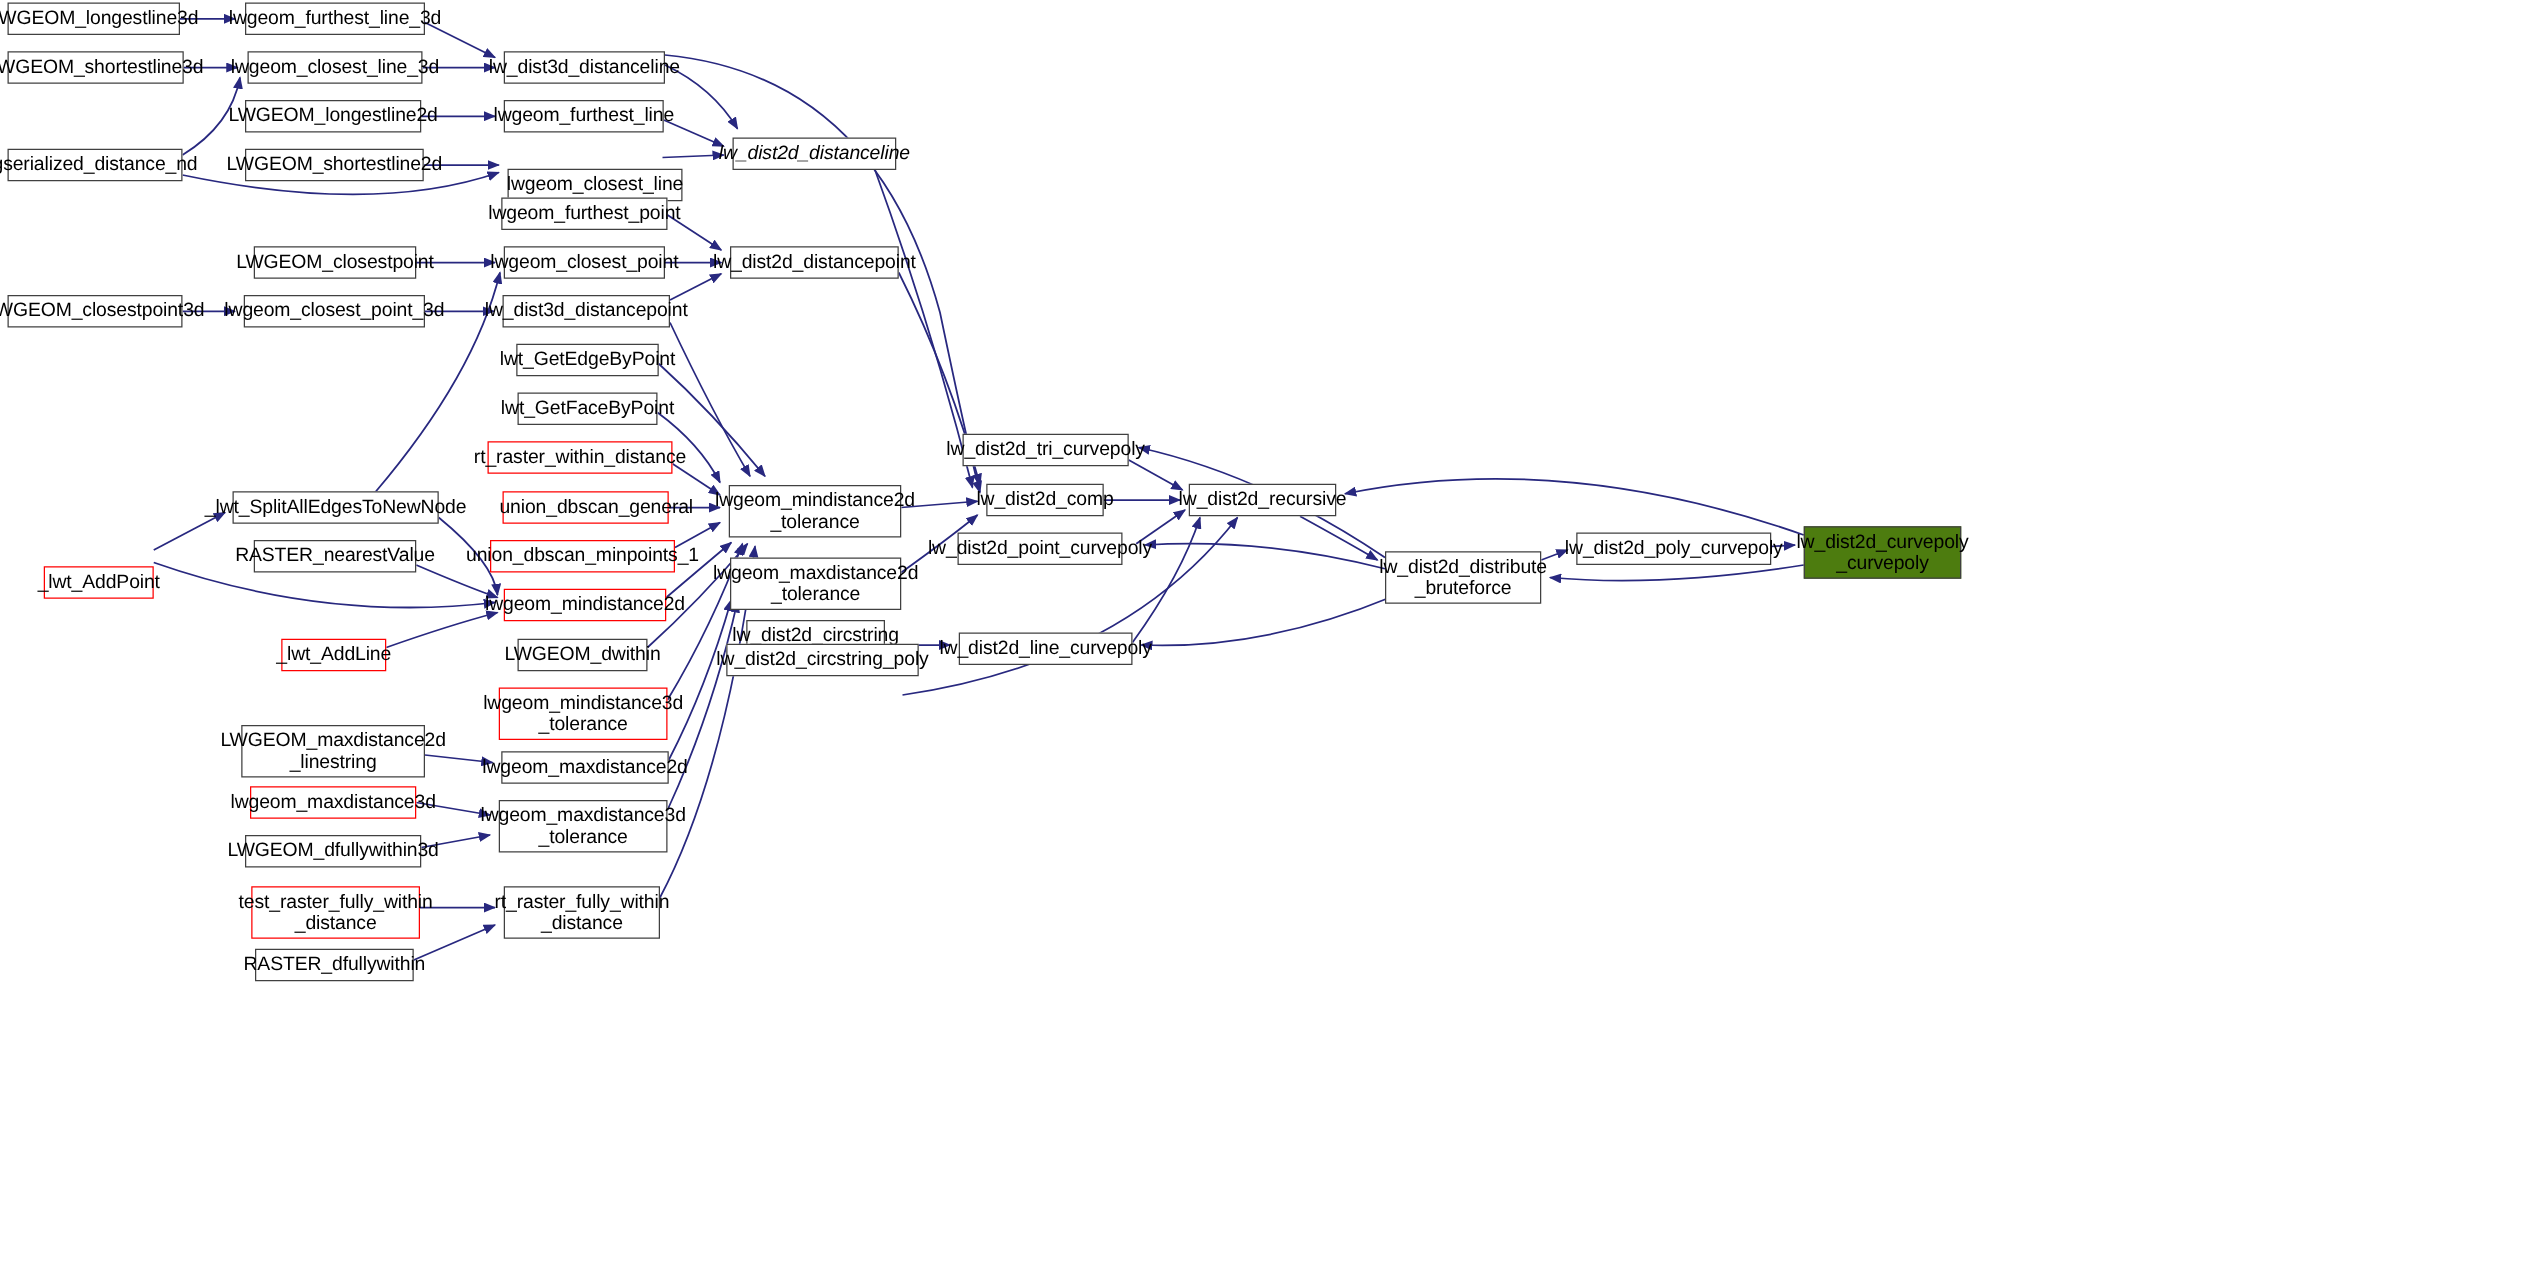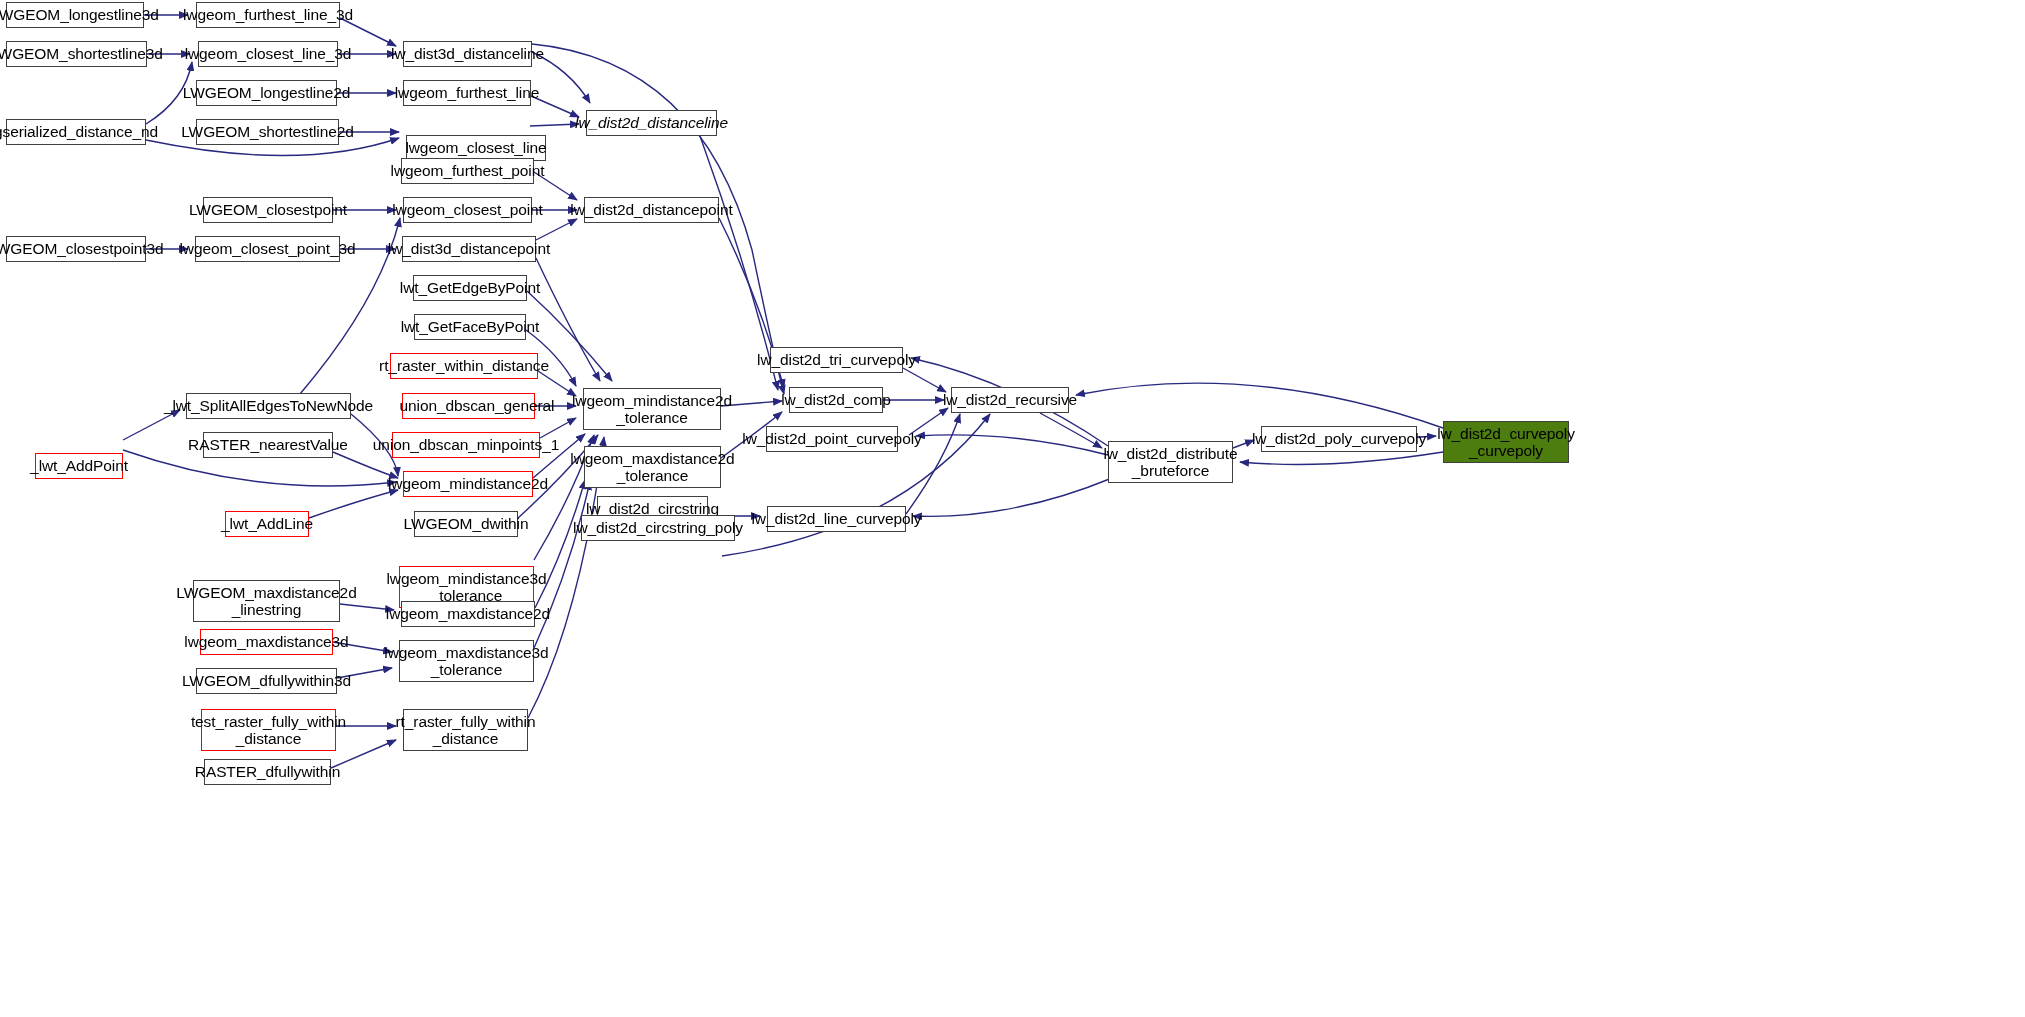--- a/index.html
+++ b/index.html
@@ -219,21 +219,21 @@
   <div class="node" style="left:1261px;top:426px; width:156px; height:26px;"><span>lw_dist2d_poly_curvepoly</span></div>
   <div class="node" style="left:584px;top:446px; width:137px; height:42px;"><span>lwgeom_maxdistance2d
 _tolerance</span></div>
   <div class="node red" style="left:403px;top:471px; width:130px; height:26px;"><span>lwgeom_mindistance2d</span></div>
   <div class="node" style="left:597px;top:496px; width:111px; height:42px;"><span>lw_dist2d_circstring
 _curvepoly</span></div>
   <div class="node" style="left:767px;top:506px; width:139px; height:26px;"><span>lw_dist2d_line_curvepoly</span></div>
   <div class="node" style="left:414px;top:511px; width:104px; height:26px;"><span>LWGEOM_dwithin</span></div>
   <div class="node red" style="left:225px;top:511px; width:84px;  height:26px;"><span>_lwt_AddLine</span></div>
   <div class="node" style="left:581px;top:515px; width:154px; height:26px;"><span>lw_dist2d_circstring_poly</span></div>
-  <div class="node red" style="left:399px;top:550px; width:135px; height:42px;margin-top:16px;"><span>lwgeom_mindistance3d
+  <div class="node red" style="left:399px;top:550px; width:135px; height:42px;"><span>lwgeom_mindistance3d
 _tolerance</span></div>
   <div class="node" style="left:193px;top:580px; width:147px; height:42px;"><span>LWGEOM_maxdistance2d
 _linestring</span></div>
   <div class="node" style="left:401px;top:601px; width:134px; height:26px;"><span>lwgeom_maxdistance2d</span></div>
   <div class="node red" style="left:200px;top:629px; width:133px; height:26px;"><span>lwgeom_maxdistance3d</span></div>
   <div class="node" style="left:399px;top:640px; width:135px; height:42px;"><span>lwgeom_maxdistance3d
 _tolerance</span></div>
   <div class="node" style="left:196px;top:668px; width:141px; height:26px;"><span>LWGEOM_dfullywithin3d</span></div>
   <div class="node red" style="left:201px;top:709px; width:135px; height:42px;"><span>test_raster_fully_within
 _distance</span></div>

